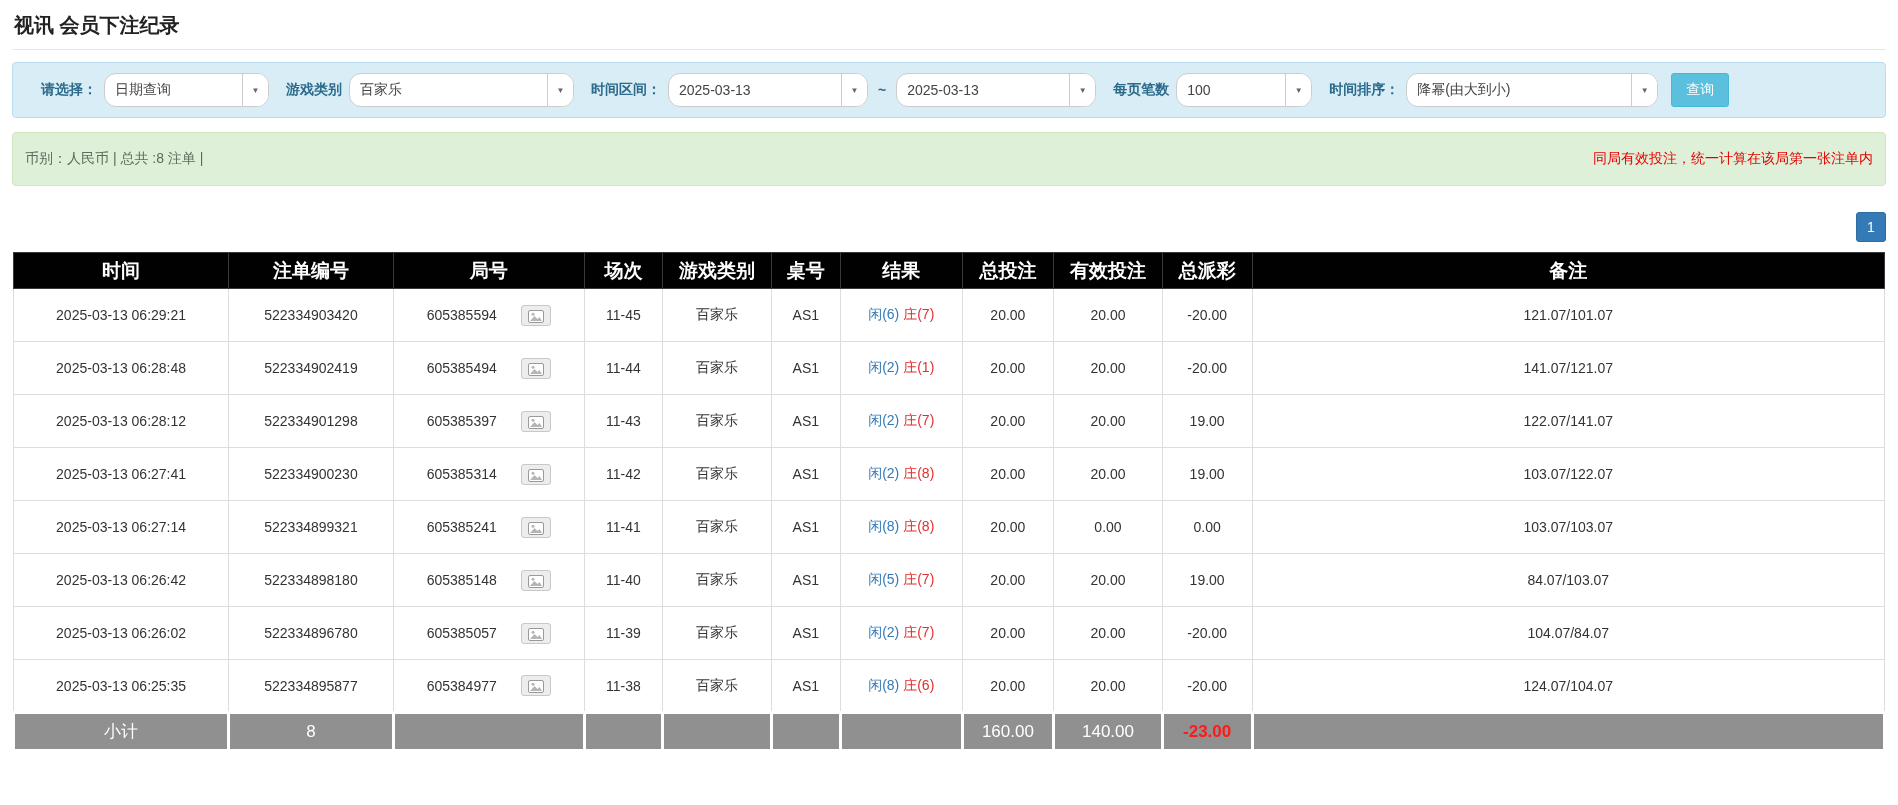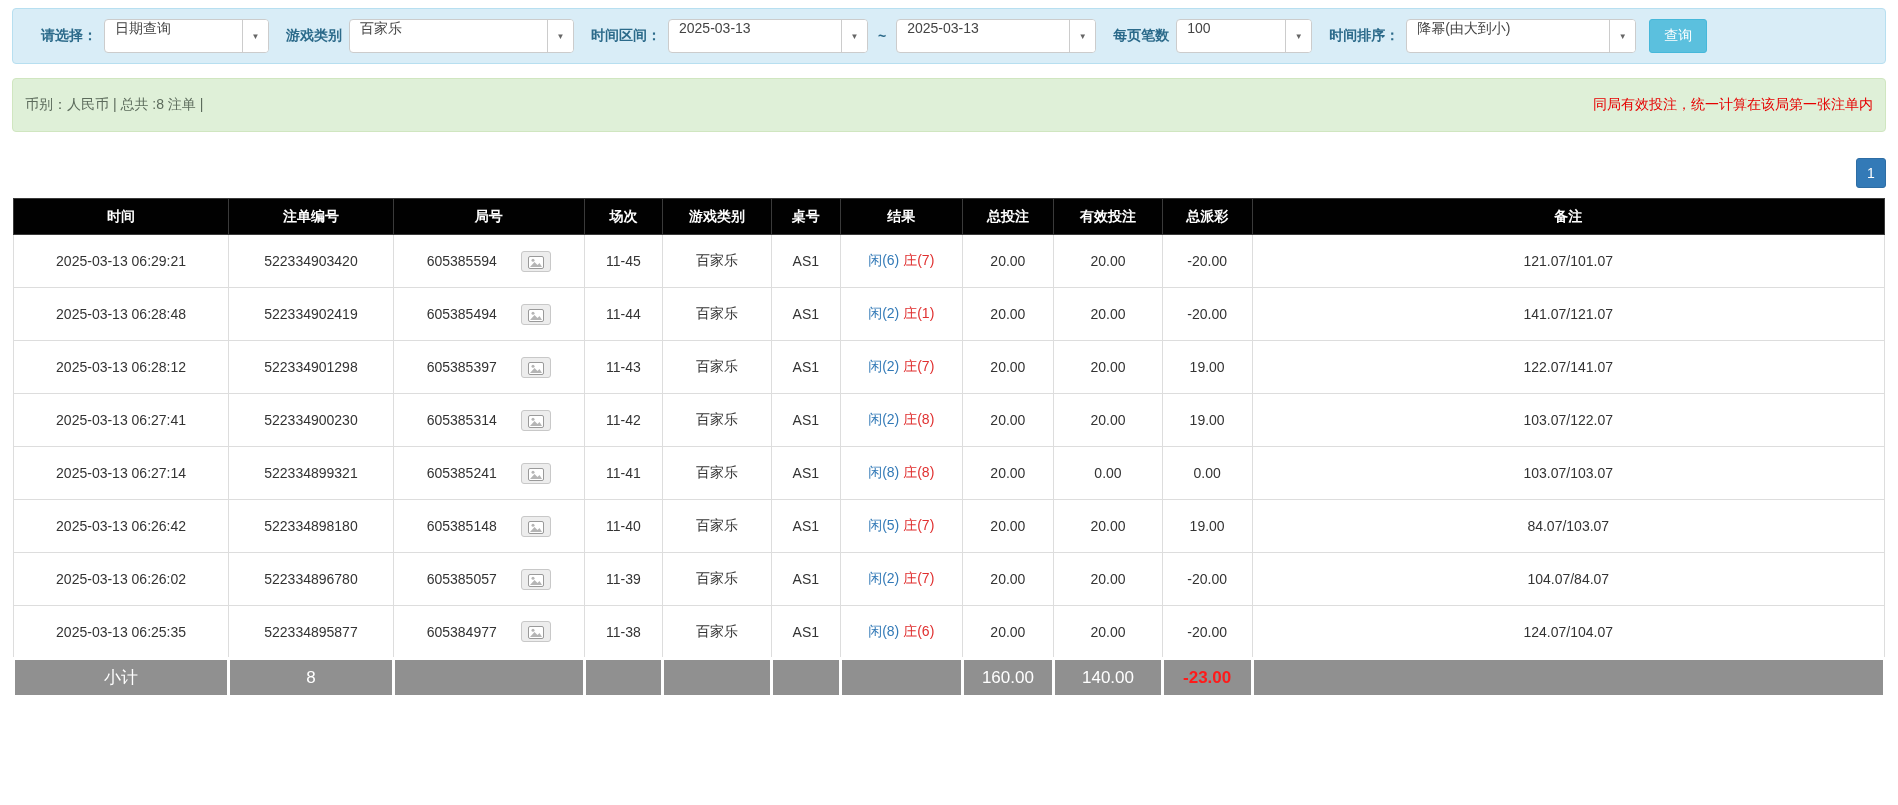--- a/index.html
+++ b/index.html
@@ -40,23 +40,24 @@
   .flabel {
     color: #2b6a8a;
     font-weight: bold;
     margin-left: 10px;
     white-space: nowrap;
   }
   .flabel:first-child { margin-left: 2px; }
   .combo {
     background: #fff;
     border: 1px solid #ccc;
-    border-radius: 4px;
+    border-radius: 12px;
     height: 34px;
     display: inline-flex;
+    align-items: center;
     cursor: pointer;
     overflow: hidden;
   }
   .combo-text {
     padding: 0 10px;
     flex: 1;
     white-space: nowrap;
     overflow: hidden;
     color: #444;
   }
@@ -68,21 +69,21 @@
     align-items: center;
     justify-content: center;
     color: #666;
     font-size: 8px;
     background: #fff;
   }
   .w-querytype { width: 165px; }
   .w-game { width: 225px; }
   .w-date { width: 200px; }
   .w-size { width: 136px; }
-  .w-sort { width: 230px; }
+  .w-sort { width: 252px; }
   .tilde { color: #2b6a8a; font-weight: bold; padding: 0 3px; }
   .btn-query {
     background: #5bc0de;
     border: 1px solid #46b8da;
     color: #fff;
     height: 34px;
     padding: 0 14px;
     border-radius: 3px;
     font-size: 14px;
     font-family: inherit;
@@ -129,21 +130,21 @@
     width: 100%;
     border-collapse: collapse;
     border: 1px solid #ccc;
     table-layout: fixed;
   }
   table.records thead th {
     background: #010101;
     color: #fff;
     font-weight: bold;
     height: 36px;
-    font-size: 14px;
+    font-size: 19px;
     border: 1px solid #3a3a3a;
     text-align: center;
   }
   table.records tbody td {
     border: 1px solid #ddd;
     text-align: center;
     height: 53px;
     font-size: 14px;
     color: #333;
     background: #fff;
@@ -180,20 +181,23 @@
     font-size: 17px;
     padding: 2px 4px;
   }
   table.records tfoot td.neg { color: #ff1a1a; font-weight: bold; }
 </style>
 </head>
 <body>
 
 <div class="page">
 
+  <div class="page-header">
+    <h1 class="page-title">视讯 会员下注纪录</h1>
+  </div>
 
   <div class="filter-bar">
     <span class="flabel">请选择：</span>
     <div class="combo w-querytype">
       <span class="combo-text">日期查询</span>
       <span class="combo-caret">▼</span>
     </div>
 
     <span class="flabel">游戏类别</span>
     <div class="combo w-game">

